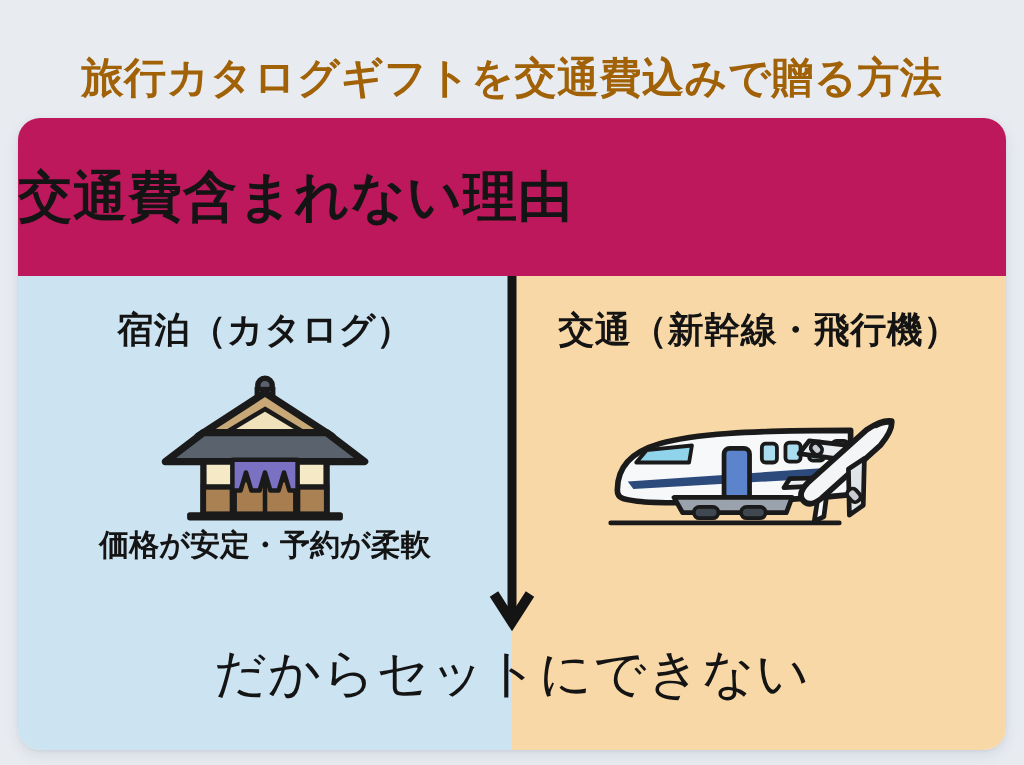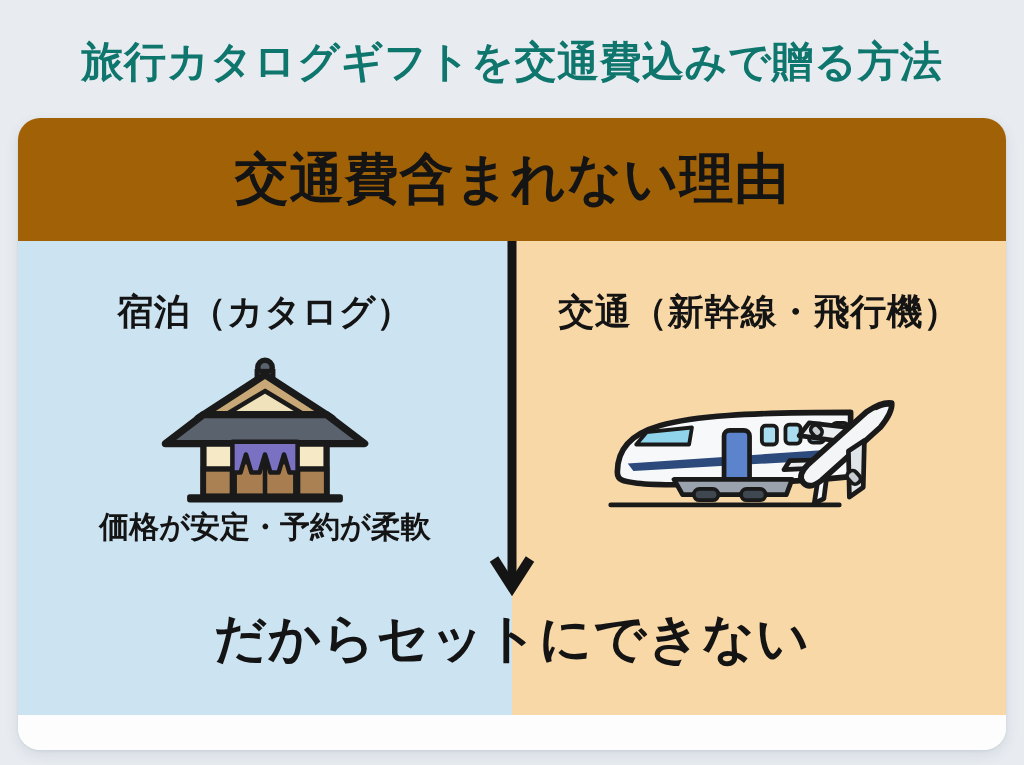--- a/index.html
+++ b/index.html
@@ -7,45 +7,44 @@
   body {
     font-family: "DejaVu Sans", "Liberation Sans", sans-serif;
     background: #e8ecf1;
     color: #141414;
     overflow: hidden;
     position: relative;
   }
   .page-title {
     width: 1024px;
     text-align: center;
-    padding-top: 34px;
+    padding-top: 50px;
     font-size: 42px;
     font-weight: 900;
     letter-spacing: 0.5px;
-    color: #0f766e;
+    color: #a16207;
   }
   .card {
     position: absolute;
     left: 18px;
     top: 118px;
     width: 988px;
     height: 632px;
     background: #fdfdfd;
     border-radius: 22px;
     box-shadow: 0 5px 14px rgba(40,60,90,0.10), 0 1px 3px rgba(40,60,90,0.08);
     overflow: hidden;
     display: flex;
     flex-direction: column;
   }
   .card-header {
-    height: 123px;
+    height: 158px;
     display: flex;
     align-items: center;
-    justify-content: center;
-    background: #a16207;
+    background: #be185d;
   }
   .card-heading {
     font-size: 54px;
     font-weight: 900;
     letter-spacing: 1px;
     color: #141414;
   }
   .split-region {
     position: relative;
     height: 474px;
@@ -57,21 +56,21 @@
     height: 307px;
     display: flex;
   }
   .panel {
     width: 50%;
     display: flex;
     flex-direction: column;
     align-items: center;
   }
   .panel-header {
-    margin-top: 47px;
+    margin-top: 30px;
     font-size: 36px;
     font-weight: 900;
     letter-spacing: 0.5px;
     white-space: nowrap;
   }
   .panel-icon { margin-top: 12px; line-height: 0; }
   .panel-caption {
     font-size: 30px;
     font-weight: 800;
     white-space: nowrap;
@@ -87,21 +86,21 @@
     pointer-events: none;
   }
   .conclusion-row {
     height: 167px;
     display: flex;
     align-items: center;
     justify-content: center;
   }
   .conclusion-text {
     font-size: 52px;
-    font-weight: 700;
+    font-weight: 400;
     letter-spacing: 1px;
     padding-top: 14px;
     white-space: nowrap;
   }
   .card-footer {
     flex: 1;
     background: #fdfdfd;
   }
 </style>
 </head>

